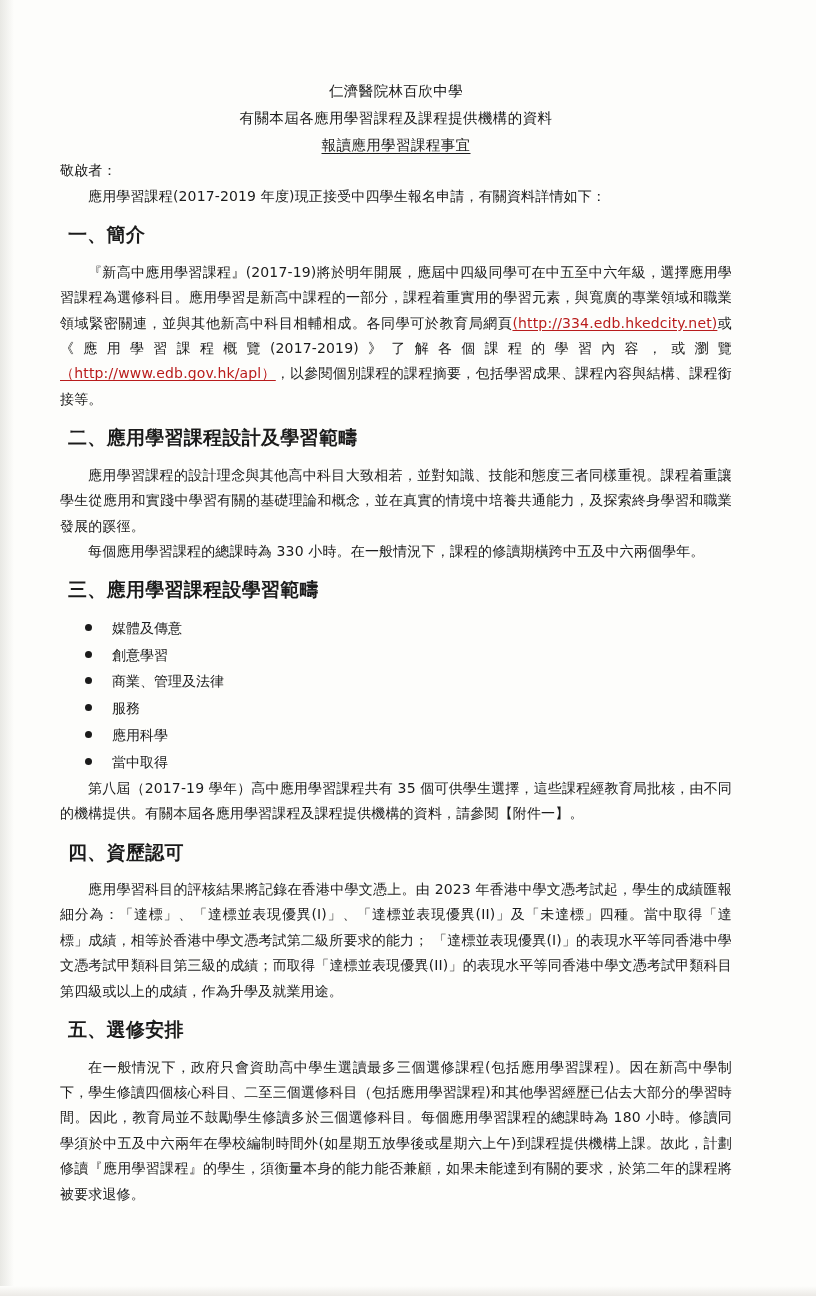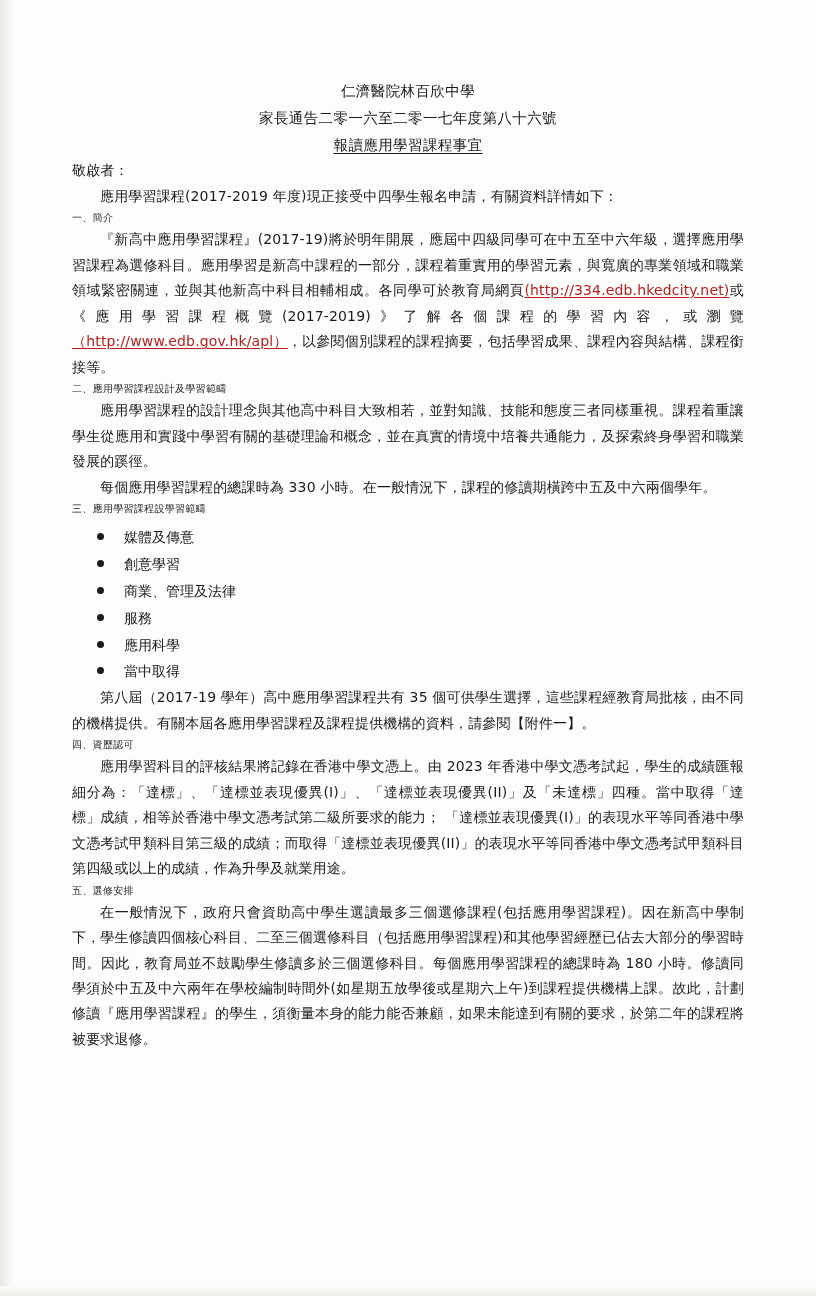--- a/index.html
+++ b/index.html
@@ -30,21 +30,21 @@
     background: linear-gradient(to right, #e8e8e4, #fdfdfb);
   }
   .scan-edge-bottom {
     position: absolute;
     left: 0; bottom: 0;
     width: 816px; height: 10px;
     background: linear-gradient(to top, #eceae6, #fdfdfb);
   }
   .content {
     position: absolute;
-    left: 72px;
+    left: 60px;
     top: 78px;
     width: 672px;
   }
   .doc-header {
     text-align: center;
     line-height: 1.85;
     font-size: 14.5px;
     letter-spacing: 0.4px;
   }
   .doc-header div {
@@ -66,23 +66,23 @@
     text-align: justify;
     text-justify: inter-ideograph;
     letter-spacing: 0.15px;
   }
   .indent {
     text-indent: 28px;
   }
   .gap-s { margin-top: 10px; }
   .gap-m { margin-top: 17px; }
   h2.section-heading {
-    font-size: 10px;
-    font-weight: normal;
-    margin: 0;
+    font-size: 19px;
+    font-weight: bold;
+    margin: 8px;
     line-height: 1.8;
     letter-spacing: 0.3px;
   }
   .link {
     text-decoration: underline;
     text-underline-offset: 2px;
     color: #b91c1c;
   }
   ul.bullet-list {
     list-style: none;
@@ -109,21 +109,21 @@
 <body>
 
 <div class="page">
   <div class="scan-edge-left"></div>
   <div class="scan-edge-bottom"></div>
 
   <div class="content">
 
     <div class="doc-header">
       <div>仁濟醫院林百欣中學</div>
-      <div>家長通告二零一六至二零一七年度第八十六號</div>
+      <div>有關本屆各應用學習課程及課程提供機構的資料</div>
       <div class="doc-title-underline">報讀應用學習課程事宜</div>
     </div>
 
     <p class="body-text salutation">敬啟者：</p>
 
     <p class="body-text indent gap-s">應用學習課程(2017-2019 年度)現正接受中四學生報名申請，有關資料詳情如下：</p>
 
     <h2 class="section-heading gap-m">一、簡介</h2>
     <p class="body-text indent"><span>『新高中應用學習課程』(2017-19)將於明年開展，應屆中四級同學可在中五至中六年級，選擇應用學習課程為選修科目。應用學習是新高中課程的一部分，課程着重實用的學習元素，與寬廣的專業領域和職業領域緊密關連，並與其他新高中科目相輔相成。各同學可於教育局網頁</span><span class="link">(http://334.edb.hkedcity.net)</span><span>或《應用學習課程概覽(2017-2019)》了解各個課程的學習內容，或瀏覽</span><span class="link">（http://www.edb.gov.hk/apl）</span><span>，以參閱個別課程的課程摘要，包括學習成果、課程內容與結構、課程銜接等。</span></p>
 

